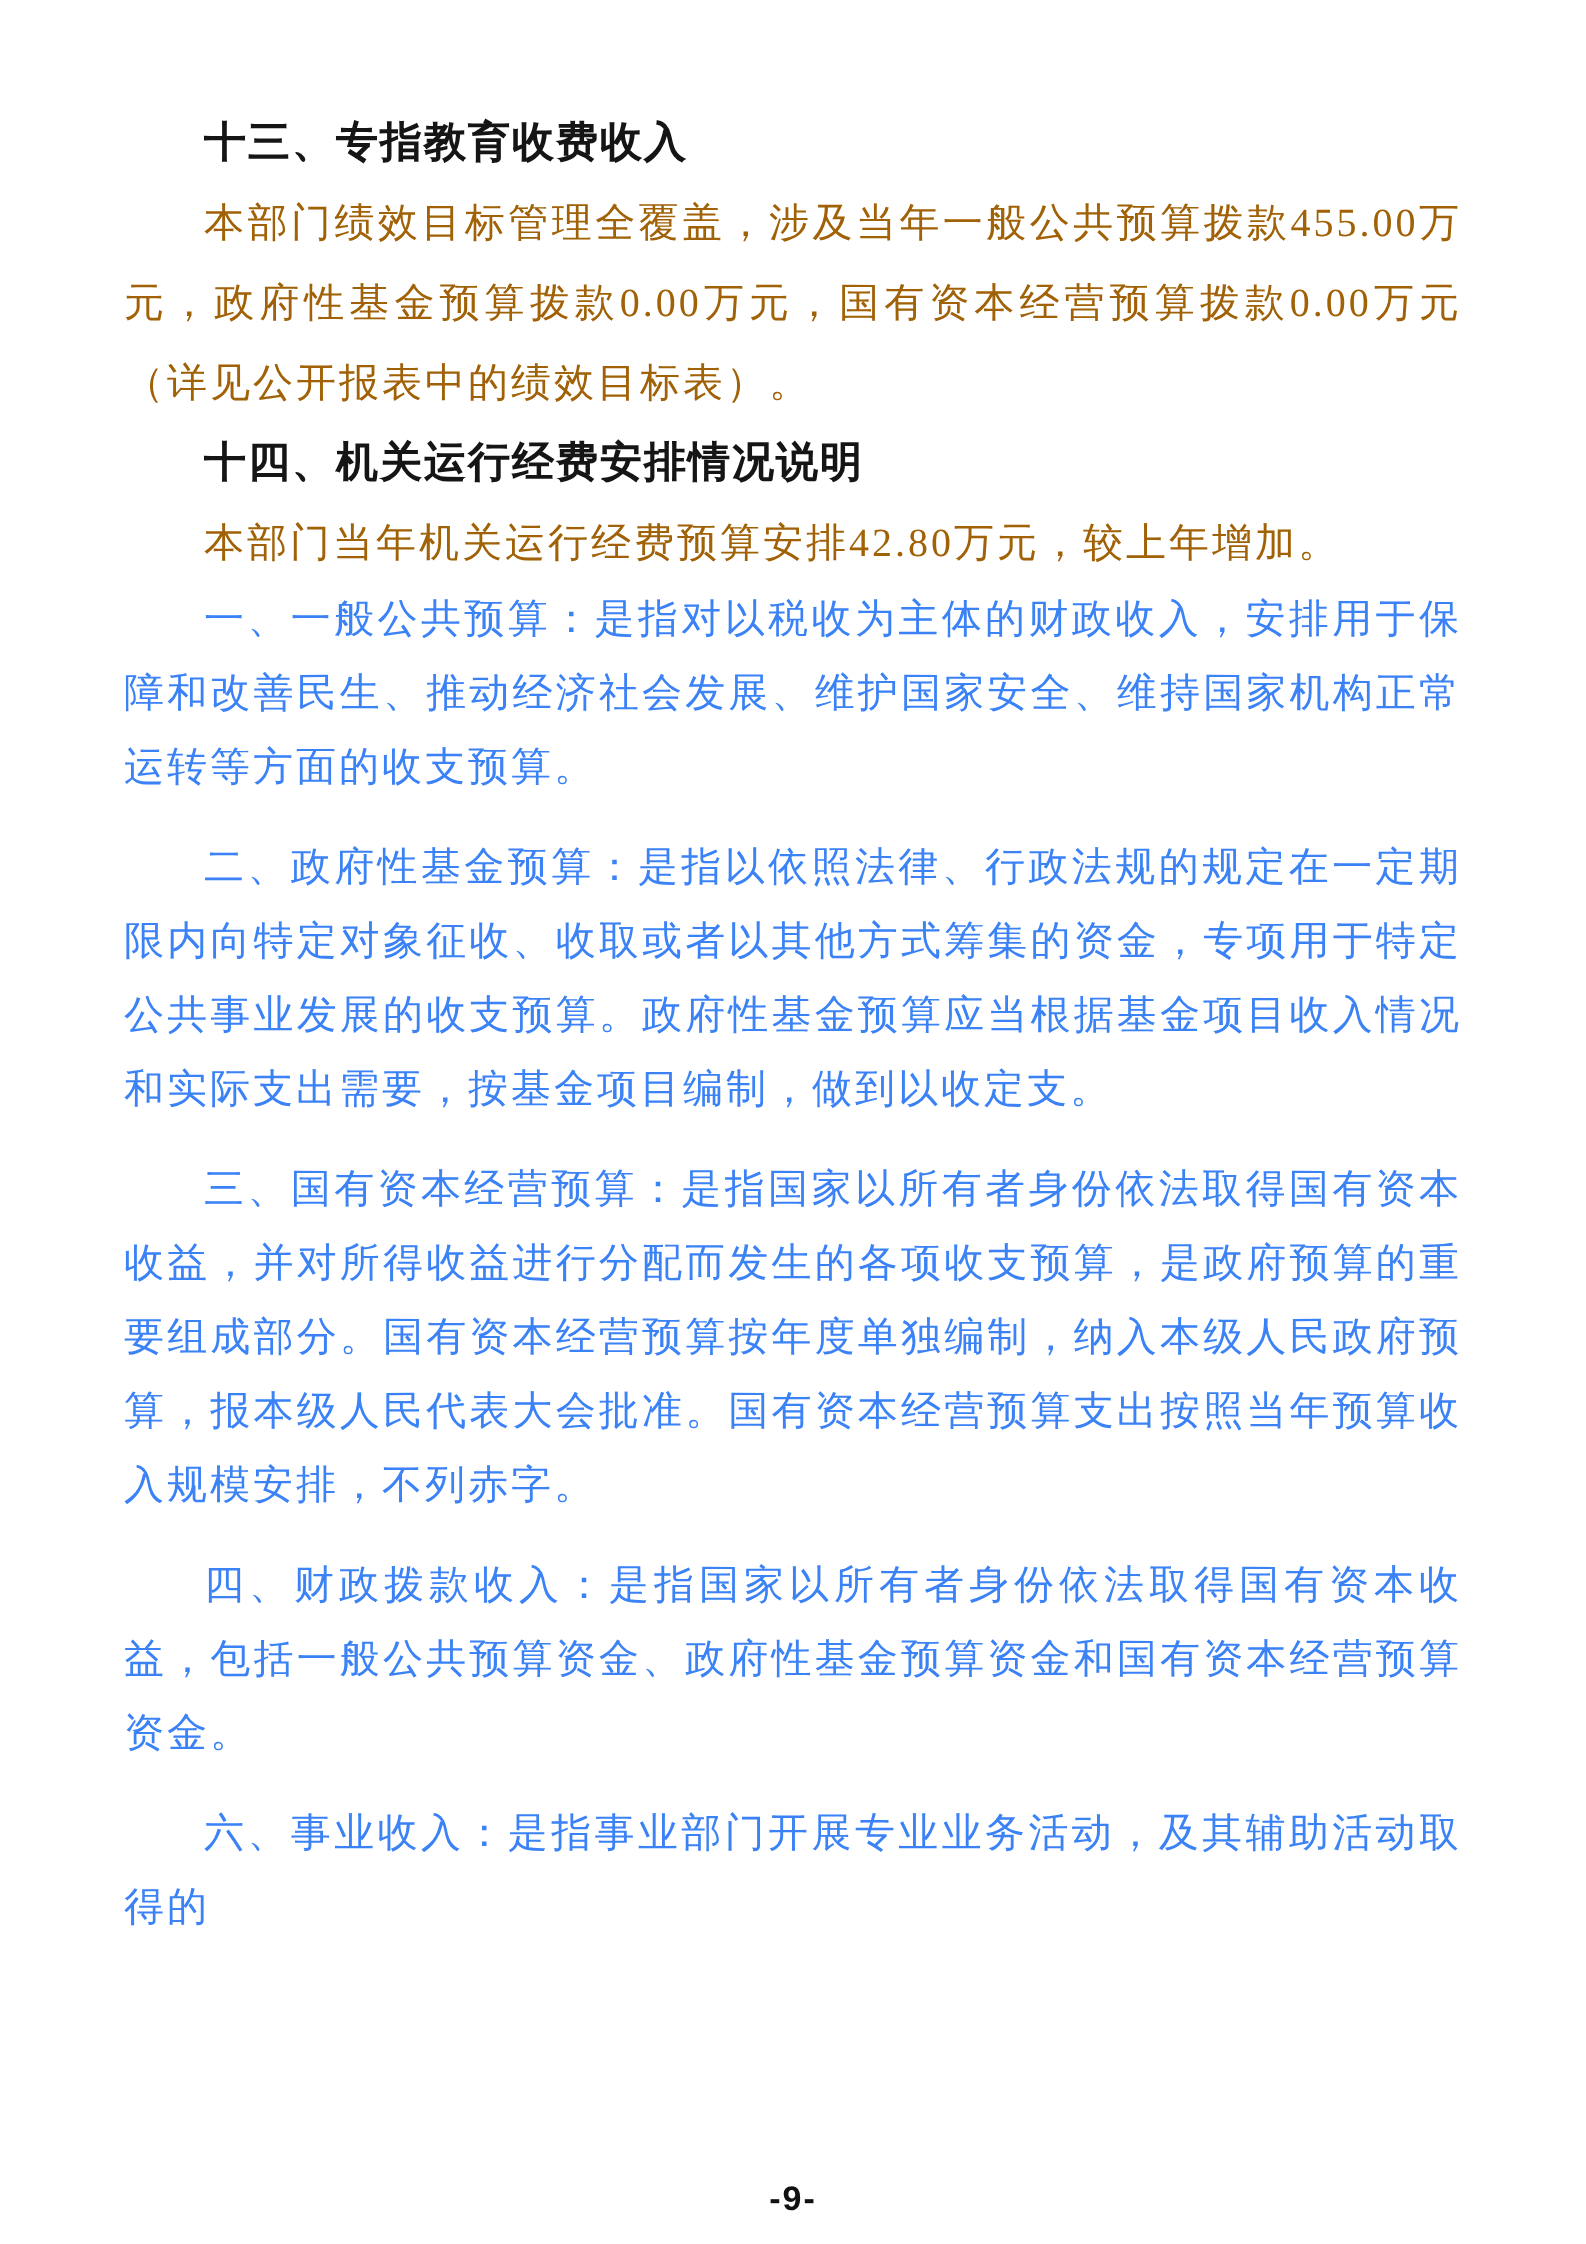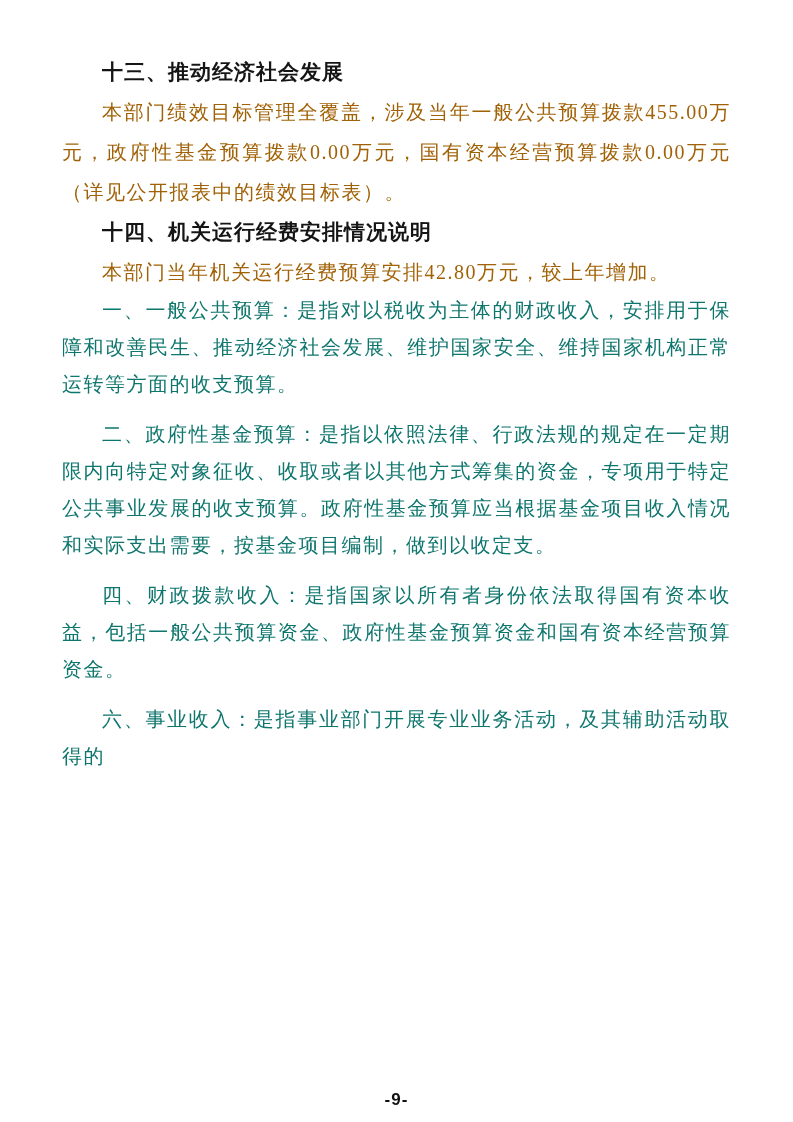--- a/index.html
+++ b/index.html
@@ -49,21 +49,21 @@
     color: #111111;
   }
   .def-para {
     font-family: "Liberation Serif", "DejaVu Serif", serif;
     font-size: 20px;
     line-height: 37px;
     letter-spacing: 1.5px;
     text-indent: 40px;
     text-align: justify;
     margin: 13px 0 0 0;
-    color: #0f766e;
+    color: #3b82f6;
   }
   .def-para.first {
     margin-top: 0;
   }
   .page-number {
     position: absolute;
     left: 0;
     right: 0;
     bottom: 12px;
     text-align: center;
@@ -72,33 +72,34 @@
     font-size: 17px;
     letter-spacing: 1px;
     color: #111111;
   }
 </style>
 </head>
 <body>
 
 <div class="page">
 
-  <h2 class="sec-heading">十三、推动经济社会发展</h2>
+  <h2 class="sec-heading">十三、专指教育收费收入</h2>
 
   <p class="body-para">本部门绩效目标管理全覆盖，涉及当年一般公共预算拨款455.00万元，政府性基金预算拨款0.00万元，国有资本经营预算拨款0.00万元（详见公开报表中的绩效目标表）。</p>
 
   <h2 class="sec-heading">十四、机关运行经费安排情况说明</h2>
 
   <p class="body-para">本部门当年机关运行经费预算安排42.80万元，较上年增加。</p>
 
 
   <p class="def-para first">一、一般公共预算：是指对以税收为主体的财政收入，安排用于保障和改善民生、推动经济社会发展、维护国家安全、维持国家机构正常运转等方面的收支预算。</p>
 
   <p class="def-para">二、政府性基金预算：是指以依照法律、行政法规的规定在一定期限内向特定对象征收、收取或者以其他方式筹集的资金，专项用于特定公共事业发展的收支预算。政府性基金预算应当根据基金项目收入情况和实际支出需要，按基金项目编制，做到以收定支。</p>
 
+  <p class="def-para">三、国有资本经营预算：是指国家以所有者身份依法取得国有资本收益，并对所得收益进行分配而发生的各项收支预算，是政府预算的重要组成部分。国有资本经营预算按年度单独编制，纳入本级人民政府预算，报本级人民代表大会批准。国有资本经营预算支出按照当年预算收入规模安排，不列赤字。</p>
 
   <p class="def-para">四、财政拨款收入：是指国家以所有者身份依法取得国有资本收益，包括一般公共预算资金、政府性基金预算资金和国有资本经营预算资金。</p>
 
 
   <p class="def-para">六、事业收入：是指事业部门开展专业业务活动，及其辅助活动取得的</p>
 
   <div class="page-number">-9-</div>
 
 </div>
 

